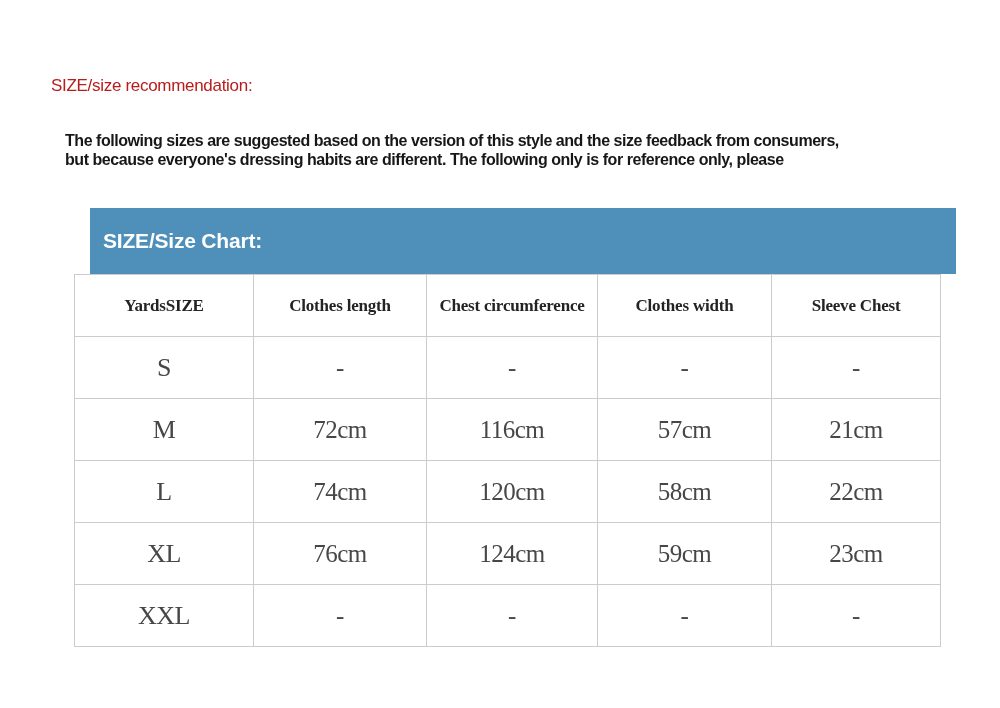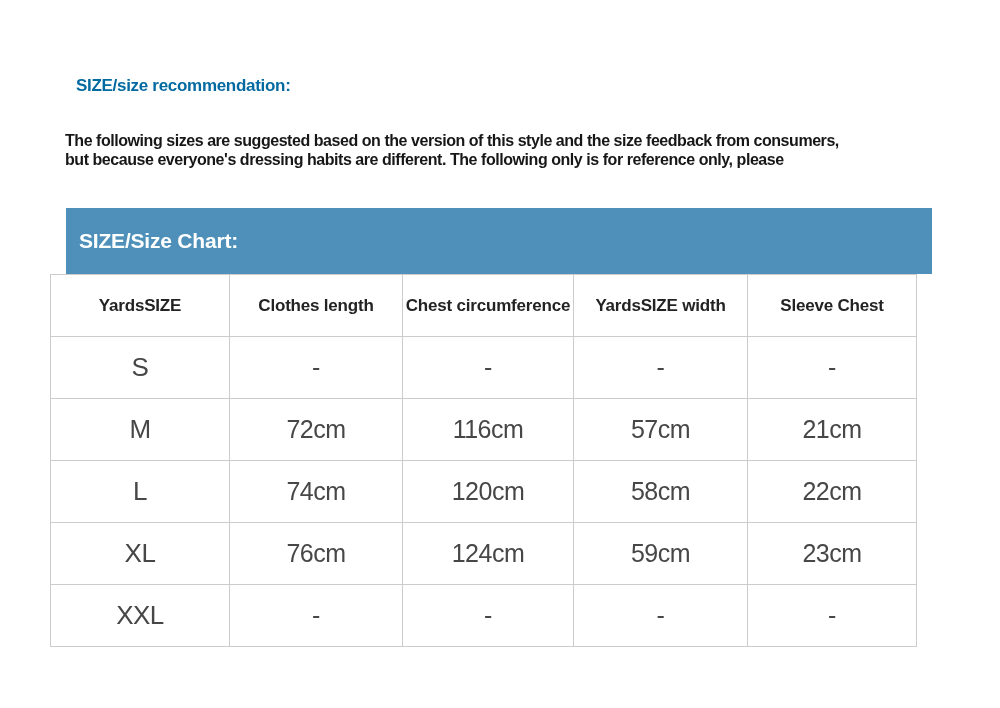--- a/index.html
+++ b/index.html
@@ -4,44 +4,44 @@
 <style>
   html, body { margin: 0; padding: 0; }
   body {
     width: 1000px; height: 708px;
     background: #ffffff;
     font-family: "Liberation Sans", sans-serif;
     position: relative;
     overflow: hidden;
   }
   .heading {
-    position: absolute; left: 76px; top: 76px;
-    font-size: 17px; font-weight: bold; color: #0369a1;
+    position: absolute; left: 51px; top: 76px;
+    font-size: 17px; font-weight: normal; color: #b91c1c;
     letter-spacing: -0.3px;
   }
   .intro {
     position: absolute; left: 65px; top: 131px;
     font-size: 16px; font-weight: bold; color: #171717;
     line-height: 19px; letter-spacing: -0.45px;
   }
   .intro div { white-space: nowrap; }
   .title-bar {
     position: absolute; left: 66px; top: 208px;
     width: 866px; height: 66px;
     background: #4e90b9;
     display: flex; align-items: center;
   }
   .title-bar .title-text {
     color: #ffffff; font-size: 21px; font-weight: bold;
     padding-left: 13px; letter-spacing: -0.2px;
   }
   table.size-table {
-    position: absolute; left: 50px; top: 274px;
+    position: absolute; left: 74px; top: 274px;
     width: 866px;
-    border-collapse: collapse; table-layout: fixed;
+    border-collapse: collapse; table-layout: fixed; font-family: Liberation Serif, serif;
   }
   table.size-table th, table.size-table td {
     border: 1px solid #cccccc;
     text-align: center; vertical-align: middle;
     height: 61px; padding: 0;
     overflow: hidden;
   }
   table.size-table th {
     font-size: 17px; font-weight: bold; color: #232323;
     letter-spacing: -0.2px; background: #ffffff;
@@ -64,38 +64,38 @@
 </head>
 <body>
 
 <div class="heading">SIZE/size recommendation:</div>
 
 <div class="intro">
   <div>The following sizes are suggested based on the version of this style and the size feedback from consumers,</div>
   <div>but because everyone's dressing habits are different. The following only is for reference only, please</div>
 </div>
 
-<div class="title-bar" style="background: rgb(78, 144, 185);">
+<div class="title-bar" style="background: rgb(78, 144, 185); margin-left: 24px;">
   <span class="title-text">SIZE/Size Chart:</span>
 </div>
 
 <table class="size-table">
   <colgroup>
     <col style="width:179px">
     <col style="width:173px">
     <col style="width:171px">
     <col style="width:174px">
     <col style="width:169px">
   </colgroup>
   <tbody>
       <tr>
     <th class="col-yards">YardsSIZE</th>
     <th class="col-clothes">Clothes length</th>
     <th class="col-chest">Chest circumference</th>
-    <th>YardsSIZE width</th>
+    <th>Clothes width</th>
     <th>Sleeve Chest</th>
   </tr>
   <tr>
     <td class="size-cell">S</td>
     <td class="val-cell">-</td>
     <td class="val-cell">-</td>
     <td class="val-cell">-</td>
     <td class="val-cell">-</td>
   </tr>
   <tr>

